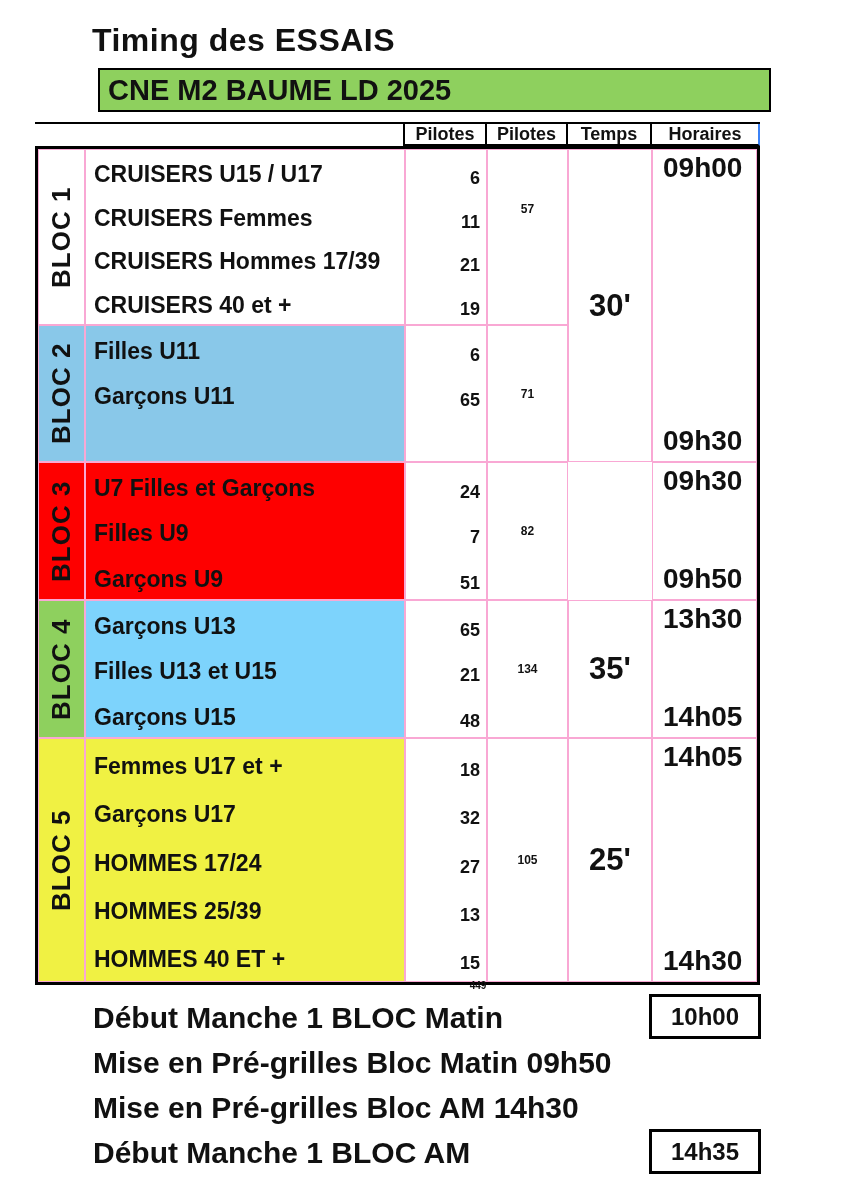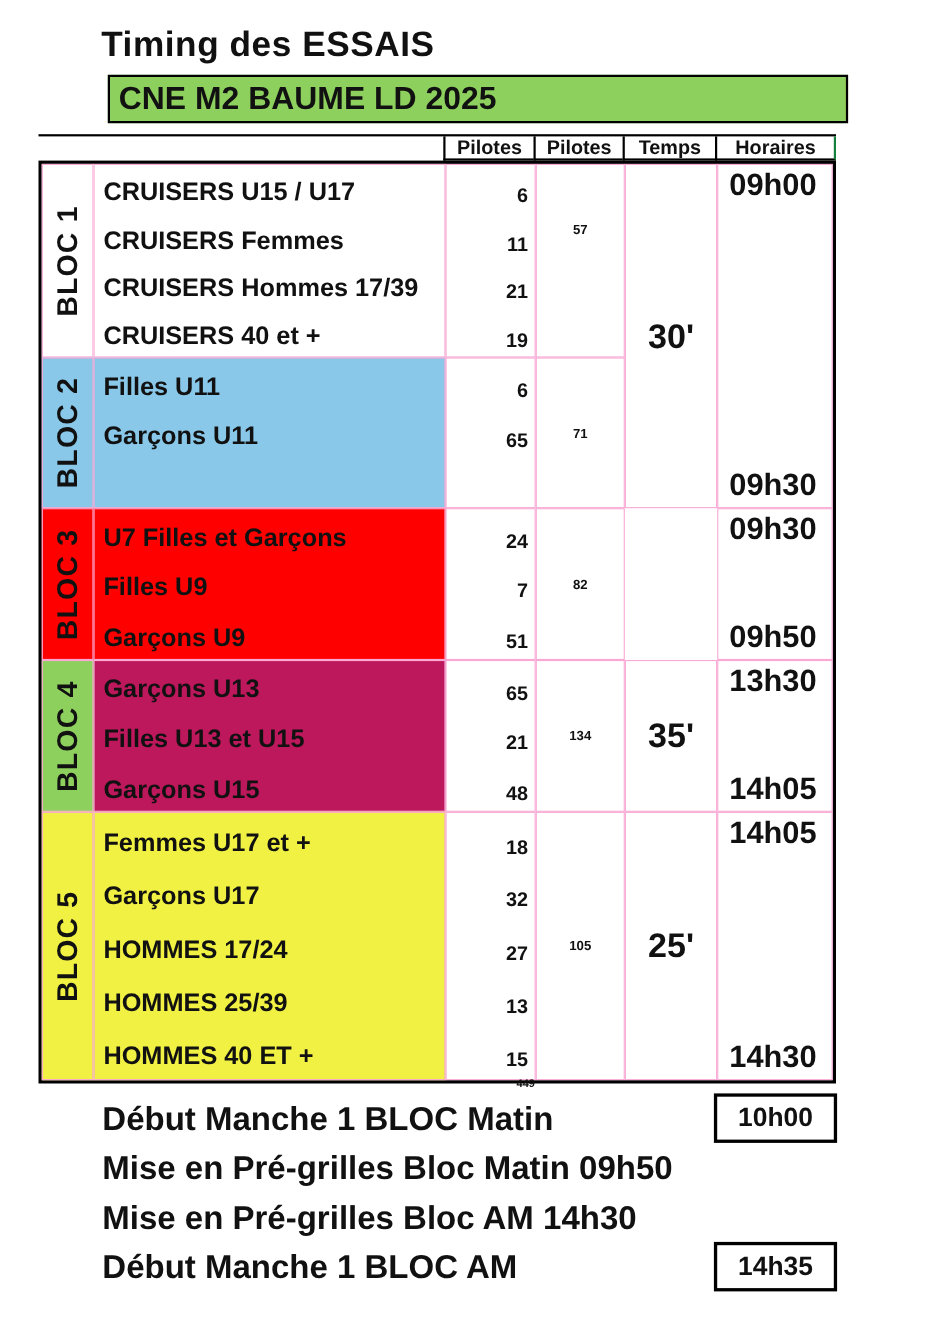--- a/index.html
+++ b/index.html
@@ -21,21 +21,21 @@
   .thead{
     position:absolute;left:35px;top:122px;width:725px;height:24px;
     border-top:2px solid #000;display:flex;box-sizing:border-box;
   }
   .thead .spacer{width:368px;}
   .hcell{
     box-sizing:border-box;border-left:2px solid #000;border-bottom:2px solid #000;
     display:flex;align-items:center;justify-content:center;
     font-size:18px;font-weight:bold;
   }
-  .hcell:last-child{border-right:2px solid #15803d;}
+  .hcell:last-child{border-right:2px solid #3b82f6;}
   .h-num{width:82px;}
   .h-tot{width:81px;}
   .h-tmp{width:84px;}
   .h-hor{flex:1;}
   
   .tbody{
     position:absolute;left:35px;top:146px;width:725px;height:839px;
     box-sizing:border-box;border:3px solid #000;
     display:grid;
     grid-template-columns:47px 320px 82px 81px 84px 1fr;
@@ -156,21 +156,21 @@
       <div class="num-row">7</div>
       <div class="num-row">51</div>
     </div>
     <div class="cell total-cell r3 c4">82</div>
     <div class="cell hor-cell r3 c6">
       <span>09h30</span>
       <span>09h50</span>
     </div>
 
     <div class="cell bloc-label r4 c1" style="background-color: rgb(142, 208, 94);">BLOC 4</div>
-    <div class="cell cats r4 c2" style="background-color: #be185d;">
+    <div class="cell cats r4 c2" style="background-color: #7dd3fc;">
       <div class="cat-row">Garçons U13</div>
       <div class="cat-row">Filles U13 et U15</div>
       <div class="cat-row">Garçons U15</div>
     </div>
     <div class="cell nums r4 c3">
       <div class="num-row">65</div>
       <div class="num-row">21</div>
       <div class="num-row">48</div>
     </div>
     <div class="cell total-cell r4 c4">134</div>

